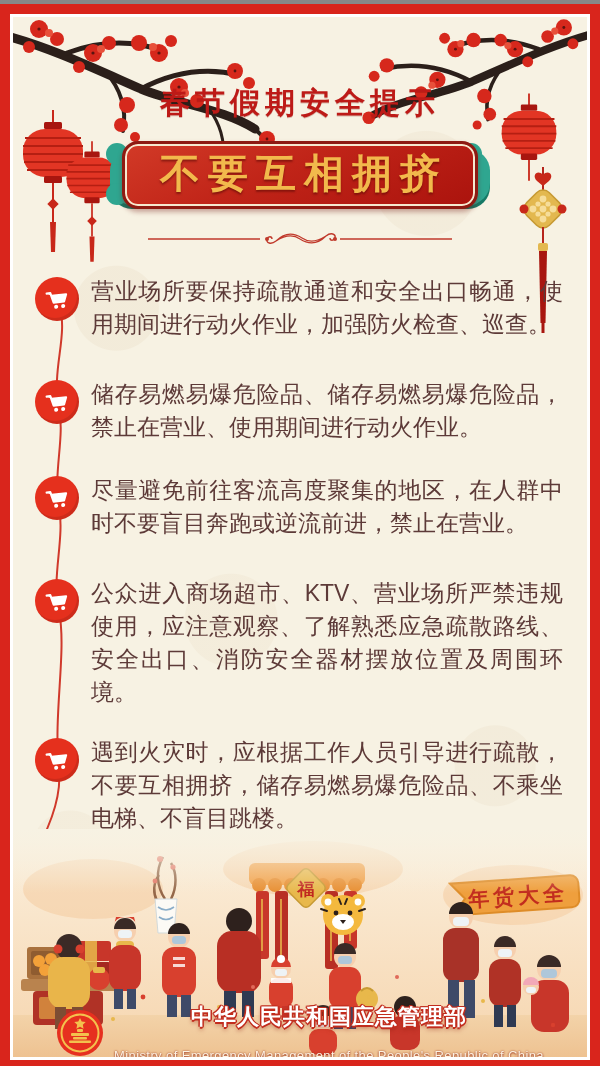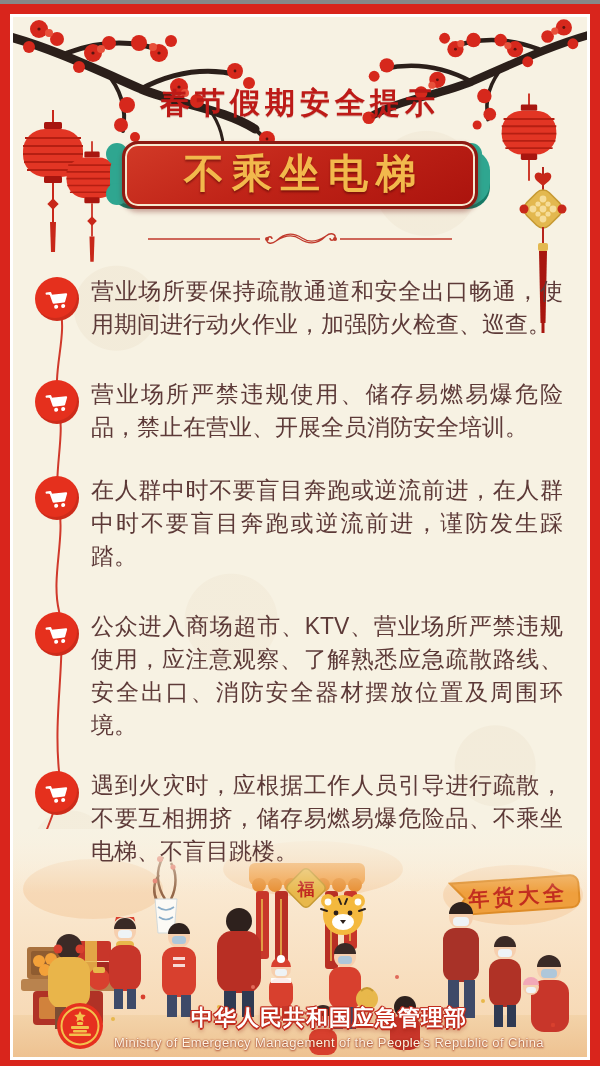--- a/index.html
+++ b/index.html
@@ -70,21 +70,21 @@
   }
   .mb1{ margin-bottom:37px; } .mb2{ margin-bottom:30px; } .mb3{ margin-bottom:37px; } .mb4{ margin-bottom:27px; }
   
   .scene{ position:absolute; left:0; bottom:0; width:574px; height:228px; }
   
   .footer{
     position:absolute; left:0; top:985px; width:100%; z-index:5;
     display:flex; align-items:center; justify-content:center; gap:10px;
   }
   .emblem{ width:48px; height:48px; flex:0 0 48px; }
-  .f-col{ display:flex; flex-direction:column; align-items:center; }
+  .f-col{ display:flex; flex-direction:column; align-items:center;gap:14px; }
   .f-cn{
     font-size:22px; font-weight:800; color:#fff; letter-spacing:1px; white-space:nowrap;
     text-shadow:1.5px 0 0 #c22d1e, -1.5px 0 0 #c22d1e, 0 1.5px 0 #c22d1e, 0 -1.5px 0 #c22d1e,
       1px 1px 0 #c22d1e, -1px -1px 0 #c22d1e, 0 3px 4px rgba(140,25,12,.55);
   }
   .f-en{
     font-size:13px; color:#fdf3e2; margin-top:2px; letter-spacing:.4px; white-space:nowrap;
     text-shadow:0 1px 2px rgba(150,40,20,.8), 0 0 2px rgba(150,40,20,.8);
   }
 </style>
@@ -250,21 +250,21 @@
       <line x1="24" y1="60" x2="24" y2="78" stroke="#b6251c" stroke-width="2"></line>
       <rect x="19" y="76" width="10" height="8" rx="2" fill="#e3b84f"></rect>
       <path d="M20 84 h8 l-1.5 72 h-5 z" fill="#a8160f"></path>
       <path d="M24 156 l0 10" stroke="#a8160f" stroke-width="3"></path>
     </svg>
 
     <div class="subtitle">春节假期安全提示</div>
     <div class="badge">
       <div class="teal"></div>
       <div class="red"></div>
-      <div class="label">不乘坐电梯</div>
+      <div class="label">不要互相拥挤</div>
     </div>
 
     <svg class="divider" viewBox="0 0 304 26">
       <g stroke="#c0392b" stroke-width="1.4" fill="none">
         <line x1="0" y1="13" x2="112" y2="13"></line>
         <line x1="192" y1="13" x2="304" y2="13"></line>
         <path d="M128 15 q12 -12 26 -3 q10 7 24 -2 q-12 12 -26 3 q-10 -7 -24 2 z" stroke-width="1.2"></path>
         <path d="M128 15 c-5 4 -10 2 -9 -2 c1 -3 5 -3 5 0"></path>
         <path d="M178 10 c5 -4 10 -2 9 2 c-1 3 -5 3 -5 0"></path>
       </g>
@@ -294,34 +294,34 @@
       <div class="tip mb2">
         <div class="bullet">
           <svg width="26" height="26" viewBox="0 0 24 24">
               <g fill="none" stroke="#fff" stroke-width="2" stroke-linejoin="round" stroke-linecap="round">
                 <path d="M3 6 h3.4 l2.2 9 h9.6 l2.6 -6.5 H7.4" fill="#fff"></path>
                 <circle cx="10.5" cy="19" r="1.9" fill="#fff" stroke="none"></circle>
                 <circle cx="17" cy="19" r="1.9" fill="#fff" stroke="none"></circle>
               </g>
             </svg>
         </div>
-        <div class="txt">营业场所严禁违规使用、储存易燃易爆危险品，禁止在营业、开展全员消防安全培训。</div>
+        <div class="txt">储存易燃易爆危险品、储存易燃易爆危险品，禁止在营业、使用期间进行动火作业。</div>
       </div>
 
       <div class="tip mb3">
         <div class="bullet">
           <svg width="26" height="26" viewBox="0 0 24 24">
               <g fill="none" stroke="#fff" stroke-width="2" stroke-linejoin="round" stroke-linecap="round">
                 <path d="M3 6 h3.4 l2.2 9 h9.6 l2.6 -6.5 H7.4" fill="#fff"></path>
                 <circle cx="10.5" cy="19" r="1.9" fill="#fff" stroke="none"></circle>
                 <circle cx="17" cy="19" r="1.9" fill="#fff" stroke="none"></circle>
               </g>
             </svg>
         </div>
-        <div class="txt">在人群中时不要盲目奔跑或逆流前进，在人群中时不要盲目奔跑或逆流前进，谨防发生踩踏。</div>
+        <div class="txt">尽量避免前往客流高度聚集的地区，在人群中时不要盲目奔跑或逆流前进，禁止在营业。</div>
       </div>
 
       <div class="tip mb4">
         <div class="bullet">
           <svg width="26" height="26" viewBox="0 0 24 24">
               <g fill="none" stroke="#fff" stroke-width="2" stroke-linejoin="round" stroke-linecap="round">
                 <path d="M3 6 h3.4 l2.2 9 h9.6 l2.6 -6.5 H7.4" fill="#fff"></path>
                 <circle cx="10.5" cy="19" r="1.9" fill="#fff" stroke="none"></circle>
                 <circle cx="17" cy="19" r="1.9" fill="#fff" stroke="none"></circle>
               </g>

